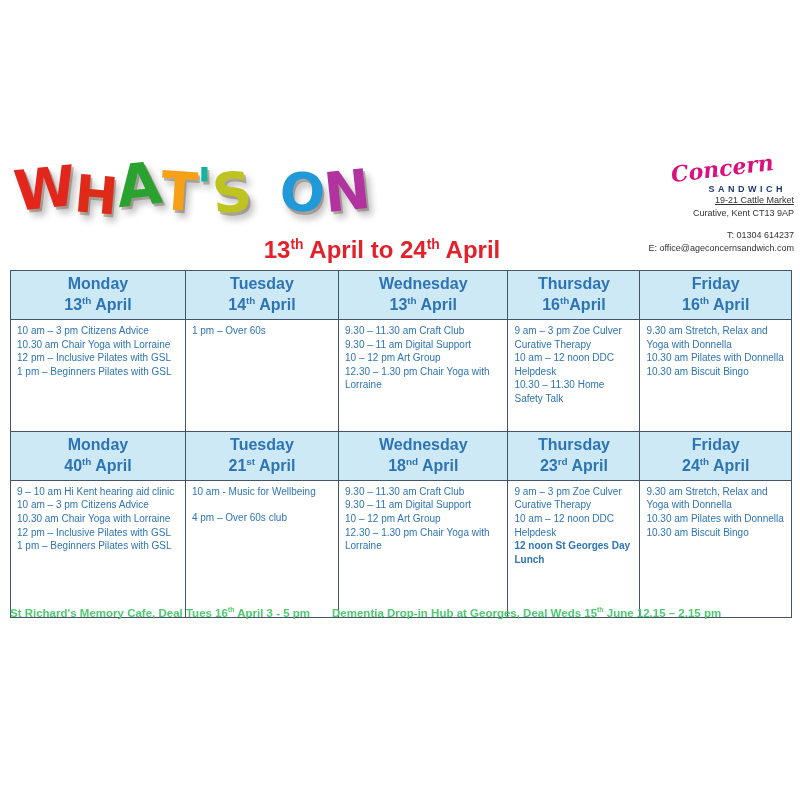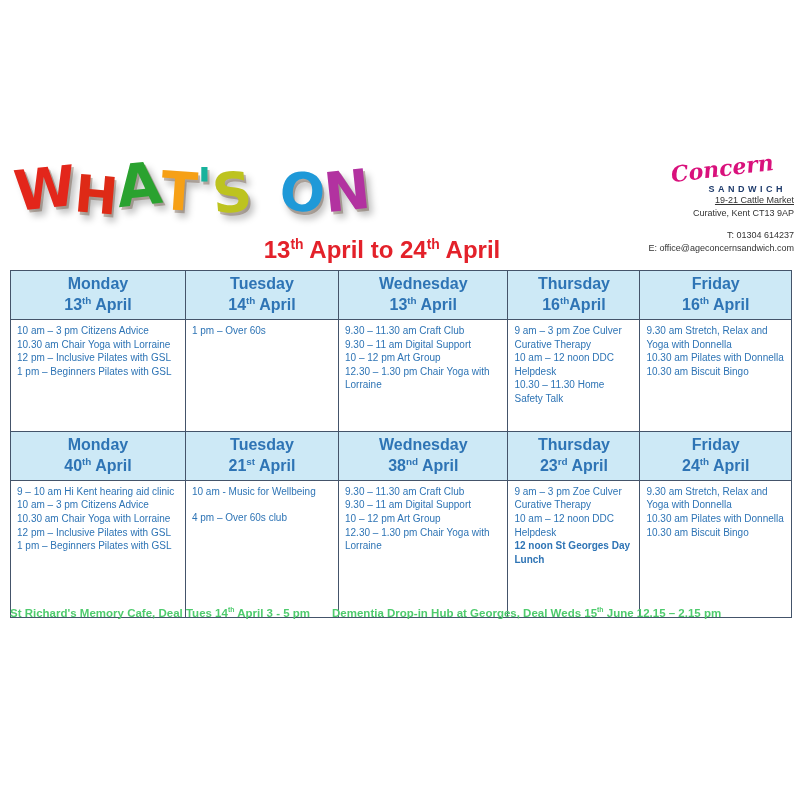--- a/index.html
+++ b/index.html
@@ -149,21 +149,21 @@
     <th>
       <div class="dayname">Monday</div>
       <div class="daydate"><span class="">40</span><sup class="">th</sup><span class=""> April</span></div>
     </th>
     <th>
       <div class="dayname">Tuesday</div>
       <div class="daydate"><span class="">21</span><sup class="">st</sup><span class=""> April</span></div>
     </th>
     <th>
       <div class="dayname">Wednesday</div>
-      <div class="daydate"><span class="">38</span><sup class="">nd</sup><span class=""> April</span></div>
+      <div class="daydate"><span class="">18</span><sup class="">nd</sup><span class=""> April</span></div>
     </th>
     <th>
       <div class="dayname">Thursday</div>
       <div class="daydate"><span class="">23</span><sup class="">rd</sup><span class=""> April</span></div>
     </th>
     <th>
       <div class="dayname">Friday</div>
       <div class="daydate"><span class="">24</span><sup class="">th</sup><span class=""> April</span></div>
     </th>
   </tr>
@@ -195,14 +195,14 @@
     <td class="events">
           <div class="event">9.30 am  Stretch, Relax and Yoga with Donnella</div>
           <div class="event">10.30 am Pilates with Donnella</div>
           <div class="event">10.30 am Biscuit Bingo</div>
         </td>
   </tr>
 </tbody>
   </table>
 
 <div class="footer">
-  <span class="seg1"><span class="">St Richard's Memory Cafe, Deal  Tues 14</span><sup class="">th</sup><span class=""> April 3 - 5 pm</span></span><span class="seg2"><span class="">Dementia Drop-in Hub at Georges, Deal  Weds 15</span><sup class="">th</sup><span class=""> June  12.15 – 2.15 pm</span></span>
+  <span class="seg1"><span class="">St Richard's Memory Cafe, Deal  Tues 16</span><sup class="">th</sup><span class=""> April 3 - 5 pm</span></span><span class="seg2"><span class="">Dementia Drop-in Hub at Georges, Deal  Weds 15</span><sup class="">th</sup><span class=""> June  12.15 – 2.15 pm</span></span>
 </div>
 
 </body></html>

